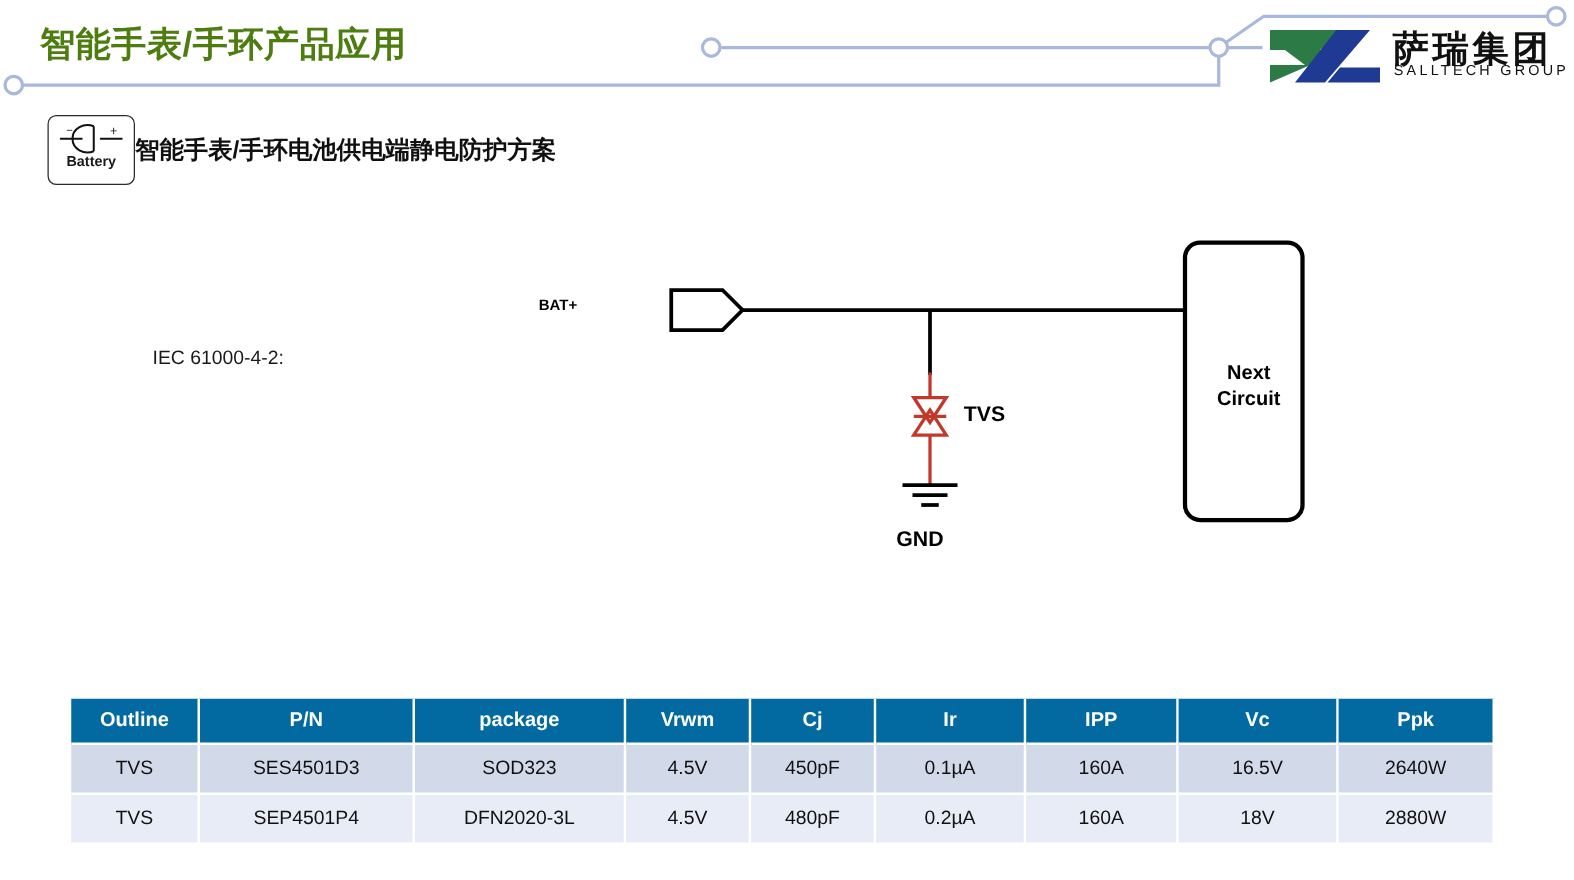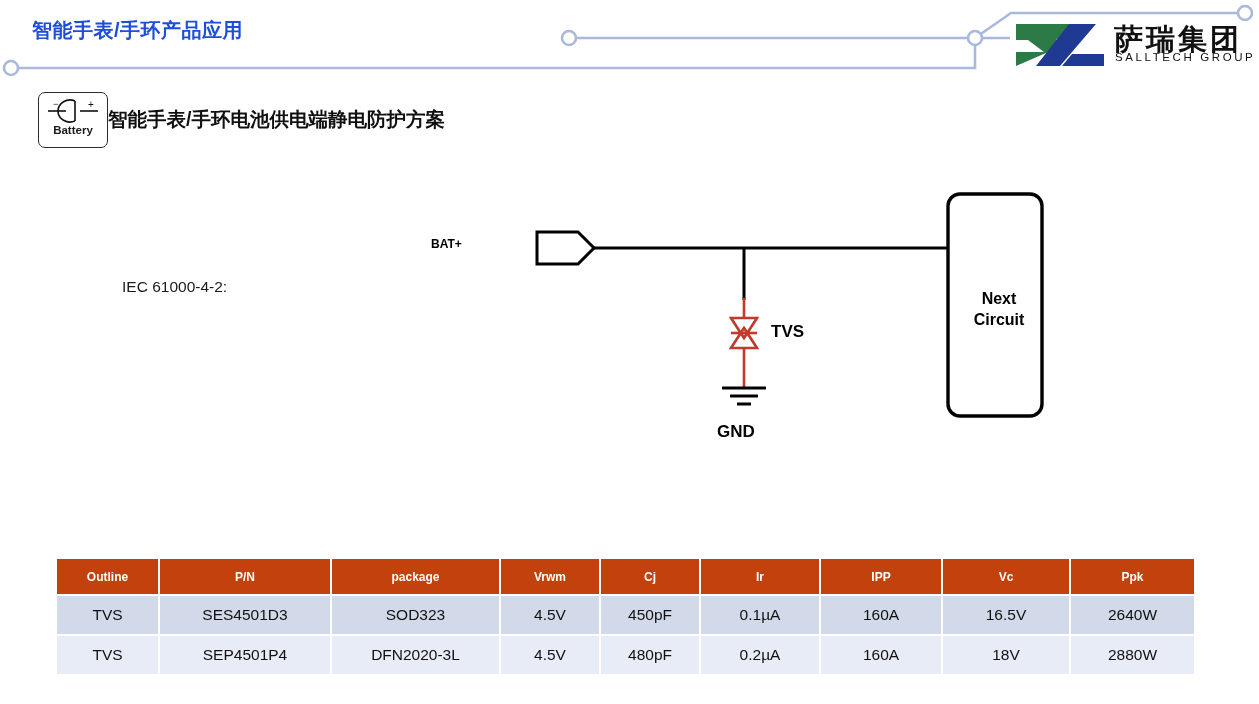--- a/index.html
+++ b/index.html
@@ -26,23 +26,23 @@
   #header-deco {
     position: absolute;
     left: 0; top: 0;
     width: 1259px;
     height: 90px;
   }
   #page-title {
     position: absolute;
     left: 32px;
     top: 17px;
-    font-size: 20px;
-    font-weight: bold;
-    color: #1d4ed8;
+    font-size: 28px;
+    font-weight: bold;
+    color: #4d7c0f;
     letter-spacing: 0.5px;
     white-space: nowrap;
   }
 
   
   #logo-block {
     position: absolute;
     left: 1014px;
     top: 18px;
     width: 232px;
@@ -159,23 +159,23 @@
     border-spacing: 0;
     table-layout: fixed;
   }
   #spec-table th, #spec-table td {
     border-right: 2px solid #ffffff;
     border-bottom: 2px solid #ffffff;
     text-align: center;
     white-space: nowrap;
   }
   #spec-table th {
-    background: #c2410c;
+    background: #0369a1;
     color: #ffffff;
-    font-size: 12px;
+    font-size: 16px;
     font-weight: bold;
     height: 35px;
     padding: 0;
     margin-top: 16px;
   }
   #spec-table td {
     font-size: 15.5px;
     color: #111;
     height: 38px;
     padding: 0;

